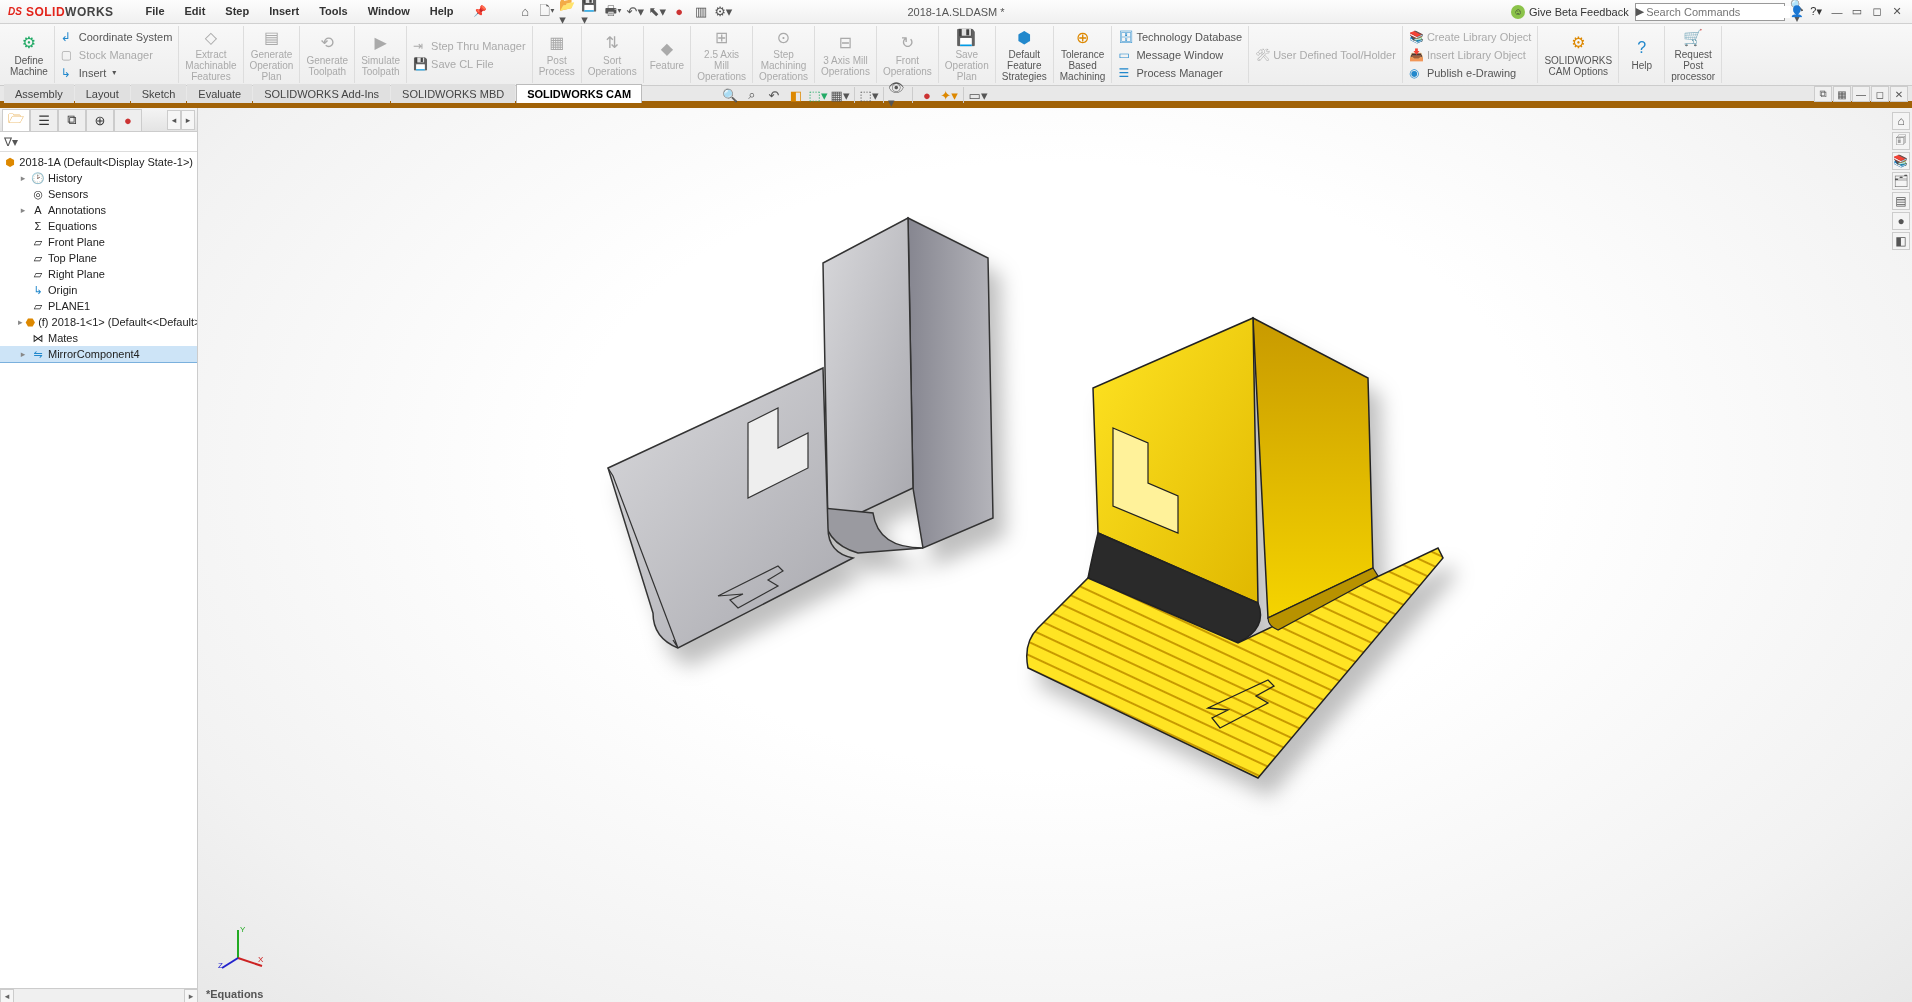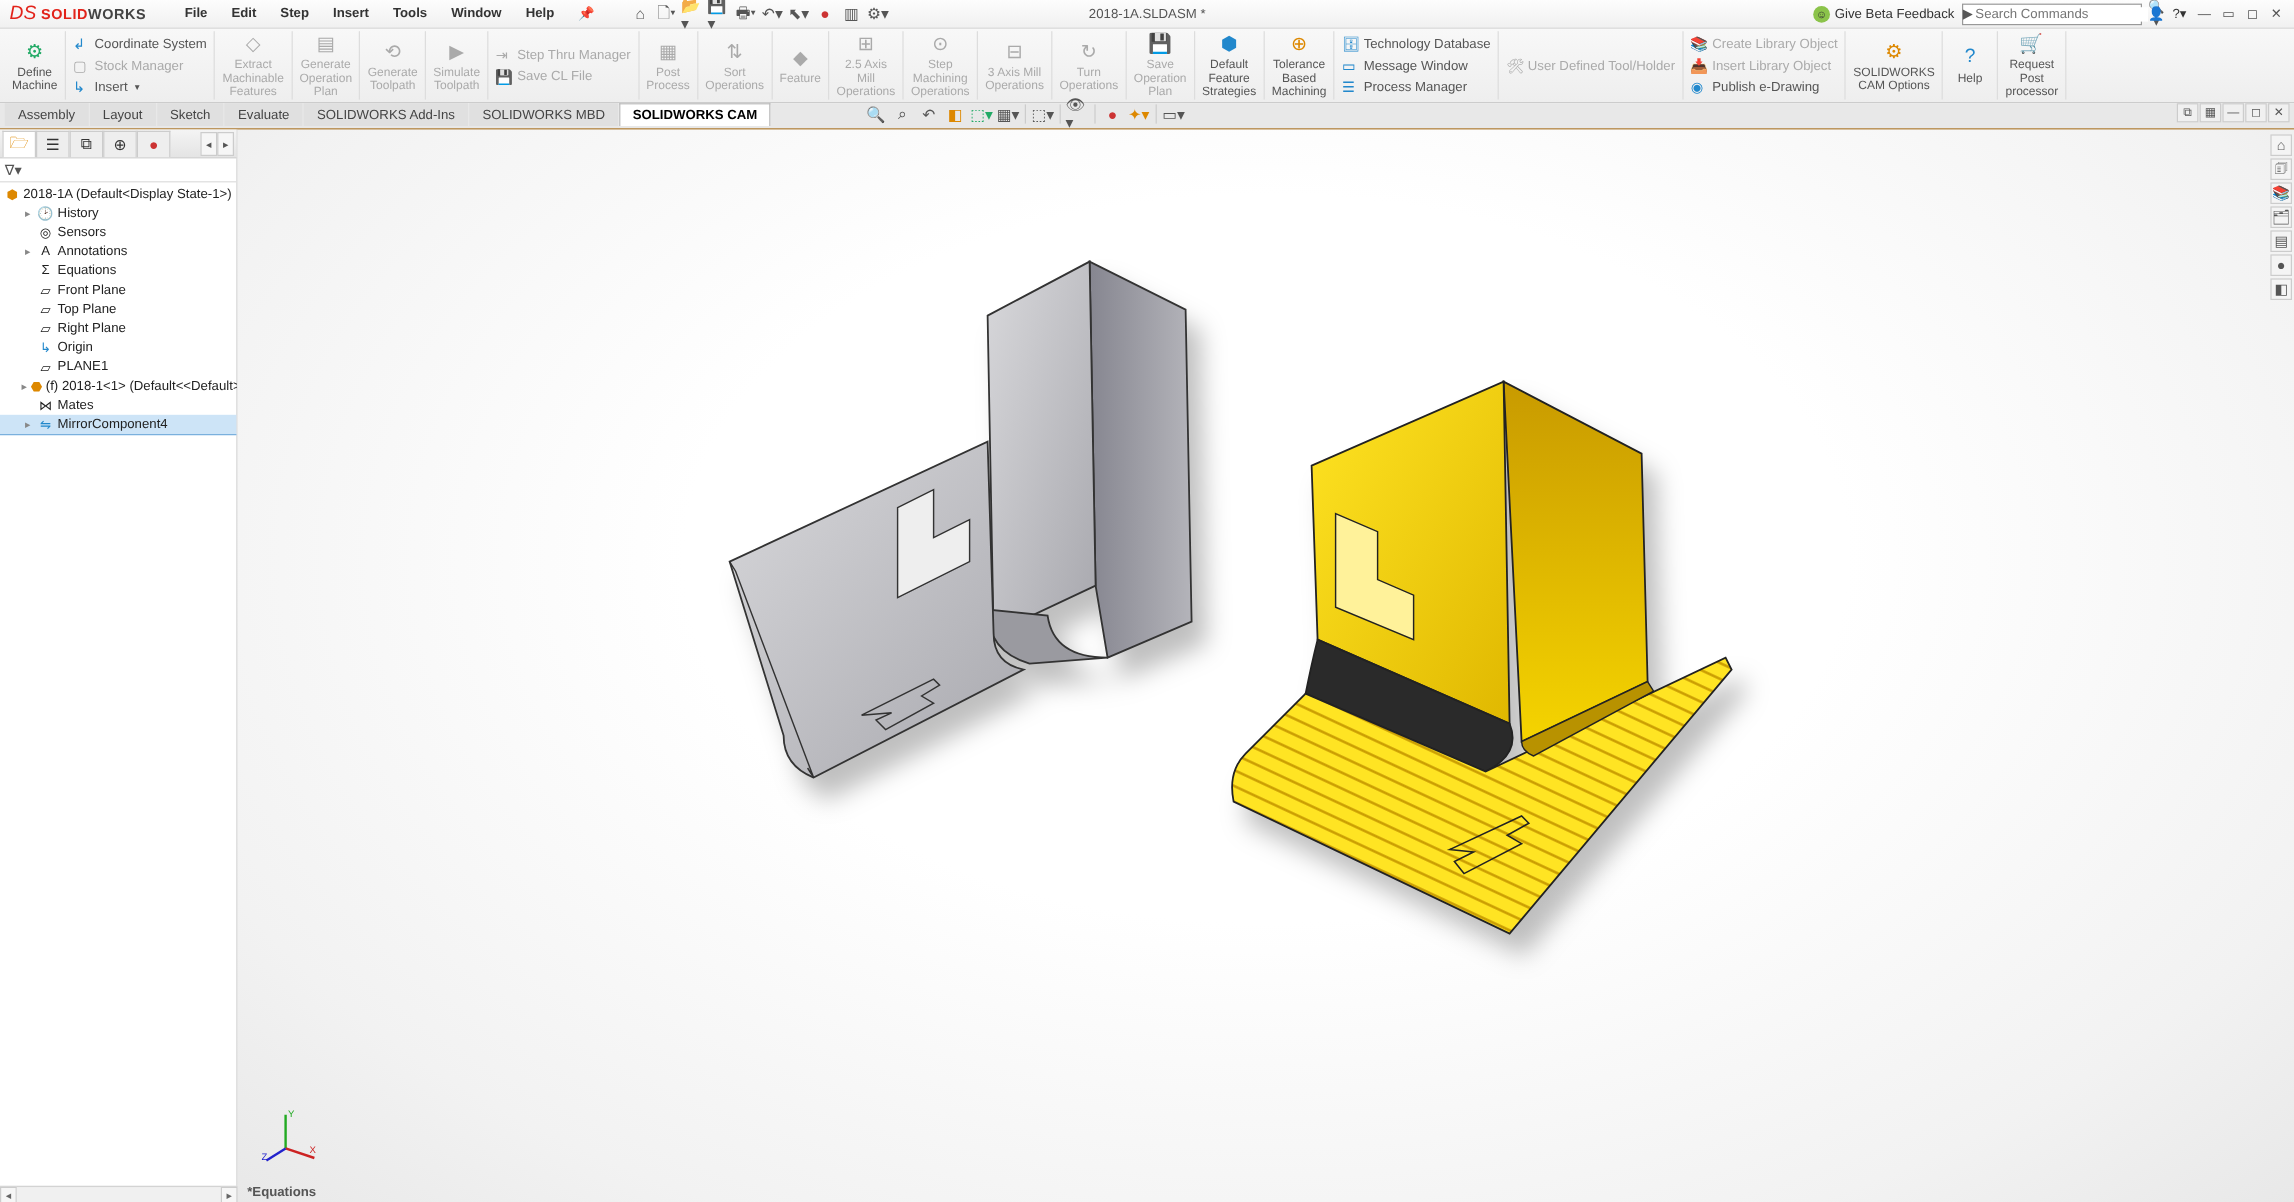--- a/index.html
+++ b/index.html
@@ -1,21 +1,21 @@
 <!DOCTYPE html>
 <html><head>
 <meta charset="utf-8">
 <style>
 * { box-sizing: border-box; margin: 0; padding: 0; font-family: "Segoe UI", Tahoma, sans-serif; }
 body { width: 1912px; height: 1002px; overflow: hidden; background: #fff; font-size: 11px; color: #333; }
 
 
 .titlebar { height: 24px; background: linear-gradient(#fdfdfd,#f0f0f0); display: flex; align-items: center; border-bottom: 1px solid #d0d0d0; }
 .logo { display: flex; align-items: center; padding: 0 8px; gap:4px;}
-.logo-icon { color: #e2231a; font-weight: normal; font-style: italic; font-size: 16px; }
+.logo-icon { color: #e2231a; font-weight: bold; font-style: italic; font-size: 10px; }
 .logo-text { font-weight: bold; font-size: 12px; letter-spacing: 0.5px;}
 .logo-text .red { color: #e2231a; }
 .logo-text .dark { color: #444; margin-top: 27px; }
 .menubar { display: flex; gap: 4px; margin-left: 16px; }
 .menubar div { padding: 3px 8px; cursor: default; font-weight: bold; }
 .qat { display: flex; gap: 2px; margin-left: 20px; align-items: center; }
 .qat .ico { width: 20px; height: 20px; display:flex; align-items:center; justify-content:center; color:#555; font-size:13px; }
 .doc-title { position:absolute; left:50%; transform:translateX(-50%); font-size:11px; color:#555; }
 .titlebar-right { margin-left:auto; display:flex; align-items:center; gap:6px; padding-right:6px;}
 .feedback { display:flex; align-items:center; gap:4px; font-size:11px; color:#333;}
@@ -31,21 +31,21 @@
 .rgroup { display:flex; flex-direction:column; align-items:center; justify-content:center; padding:0 6px; border-right:1px solid #ddd; text-align:center; font-size:10px; color:#555; gap:2px; min-width:46px;}
 .rgroup.disabled { color:#aaa; }
 .rgroup .ricon { width:20px; height:20px; display:flex; align-items:center; justify-content:center; font-size:16px; }
 .rgroup .rlabel { line-height:1.1; white-space:pre-line; }
 .rgroup-stack { display:flex; flex-direction:column; justify-content:center; gap:2px; padding:0 6px; border-right:1px solid #ddd; font-size:11px; color:#555;}
 .rgroup-stack .row { display:flex; align-items:center; gap:4px; padding:1px 0;}
 .rgroup-stack .row.disabled { color:#aaa;}
 .rgroup-stack .ricon { width:14px; height:14px; font-size:12px;}
 
 
-.tabstrip { height:22px; background:#e8e8e8; display:flex; align-items:flex-start; border-bottom:1px solid #a16207; padding-left:4px; position:relative;}
+.tabstrip { height:22px; background:#e8e8e8; display:flex; align-items:center; border-bottom:7px solid #a16207; padding-left:4px; position:relative;}
 .tab { padding:3px 10px; font-size:11px; border:1px solid transparent; border-bottom:none; background:#e0e0e0; margin-right:1px; color:#444;}
 .tab.active { background:#fff; border-color:#bbb; color:#000;font-weight:bold;}
 .view-toolbar { position:absolute; left:720px; top:-1px; display:flex; gap:2px; align-items:center;}
 .view-toolbar .vico { width:20px; height:20px; display:flex; align-items:center; justify-content:center; font-size:13px; color:#555;}
 .view-toolbar .sep { width:1px; height:16px; background:#ccc; margin:0 2px;}
 .doc-winctrl { position:absolute; right:4px; top:0; display:flex; gap:1px;}
 .doc-winctrl div { width:18px; height:16px; display:flex; align-items:center; justify-content:center; font-size:10px; color:#555; border:1px solid #ccc; background:#f0f0f0;}
 
 
 .main { display:flex; height: calc(1002px - 24px - 62px - 22px); position:relative;}
@@ -215,21 +215,21 @@
 Machining
 Operations</div>
     </div>
   <div class="rgroup disabled">
       <div class="ricon">⊟</div>
       <div class="rlabel">3 Axis Mill
 Operations</div>
     </div>
   <div class="rgroup disabled">
       <div class="ricon">↻</div>
-      <div class="rlabel">Turn
+      <div class="rlabel">Front
 Operations</div>
     </div>
   <div class="rgroup disabled">
       <div class="ricon">💾</div>
       <div class="rlabel">Save
 Operation
 Plan</div>
     </div>
   <div class="rgroup">
       <div class="ricon" style="color:#28c;">⬢</div>

